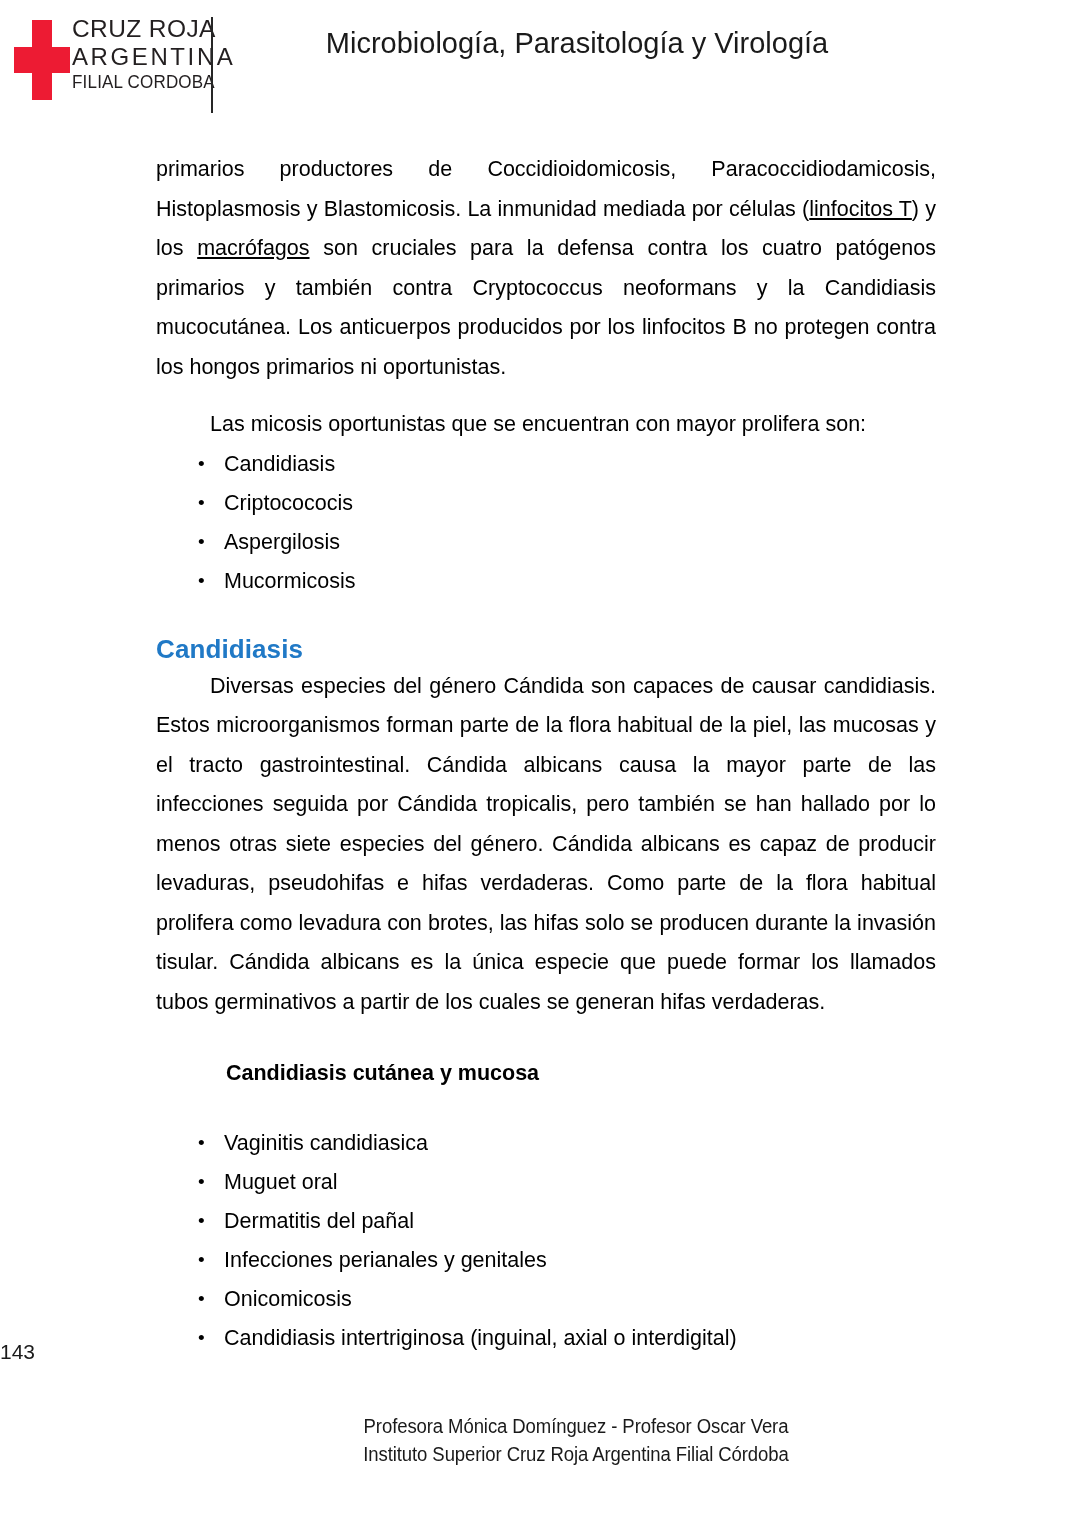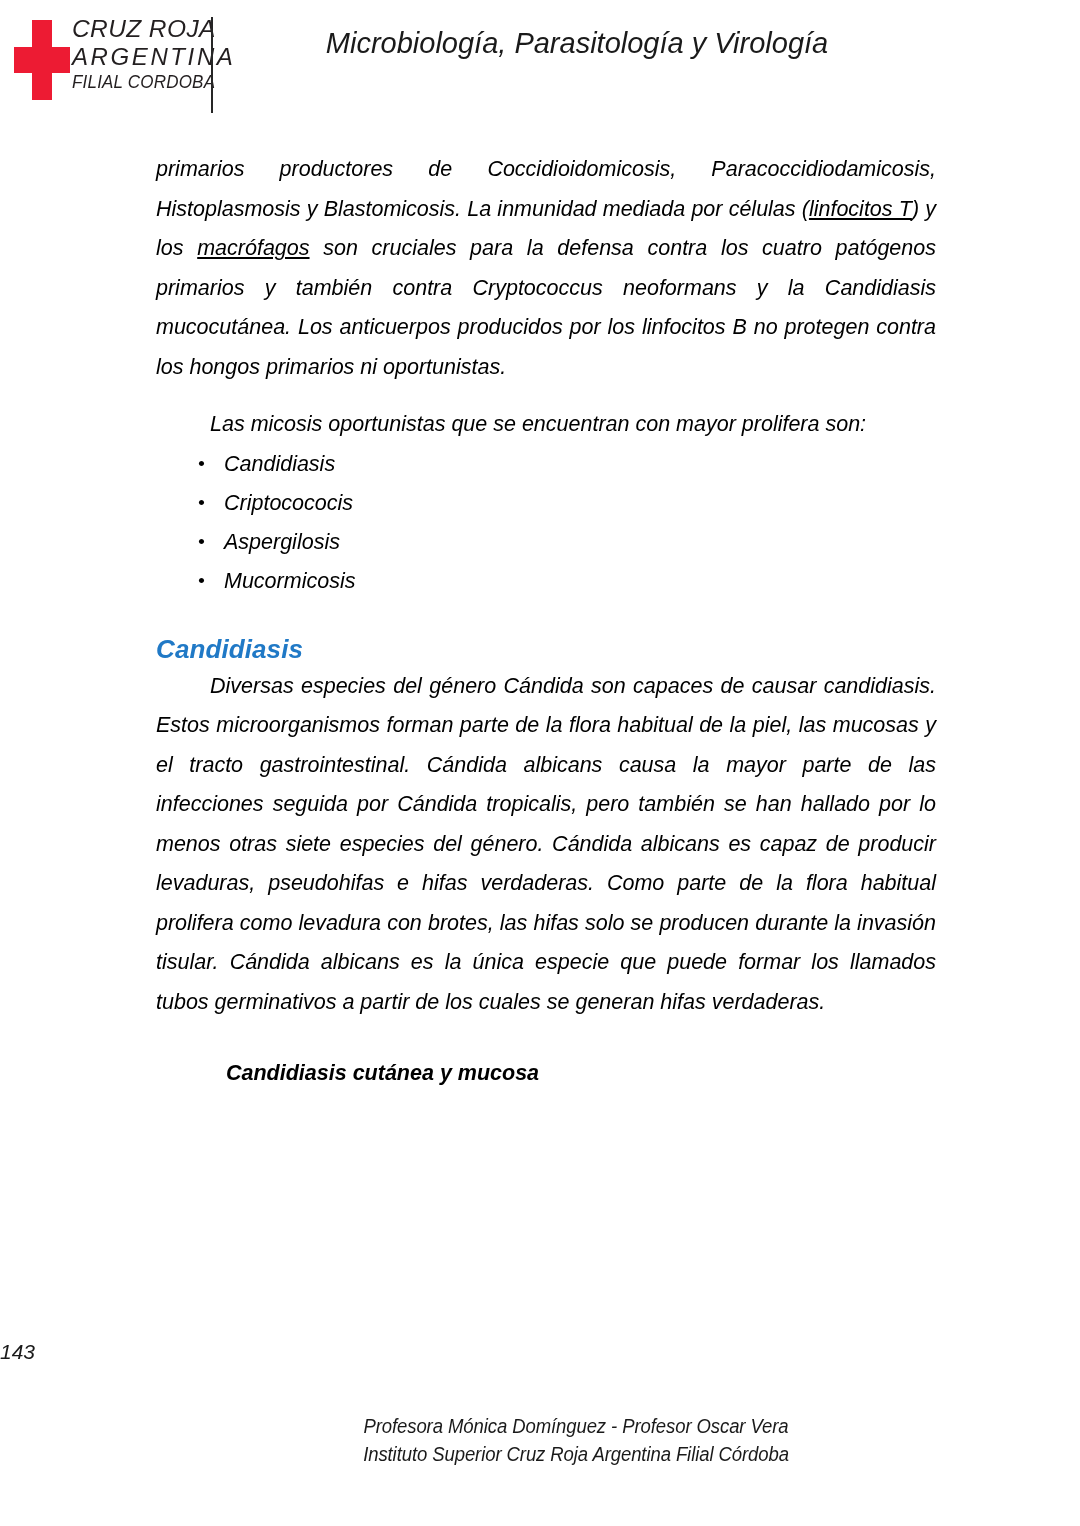--- a/index.html
+++ b/index.html
@@ -12,21 +12,20 @@
     font-family: "Liberation Sans", sans-serif;
     color: #000000;
     -webkit-font-smoothing: antialiased;
   }
   .page {
     position: relative;
     width: 1044px;
     height: 1526px;
     background: #ffffff;
     overflow: hidden;
-    font-style: italic;
   }
 
   
   .page-header {
     position: absolute;
     top: 0;
     left: 0;
     width: 1080px;
     height: 128px;
   }
@@ -250,20 +249,28 @@
     <h2 class="section-heading">Candidiasis</h2>
 
     <p class="body-par indent">Diversas especies del género Cándida son capaces de causar candidiasis. Estos microorganismos forman parte de la flora habitual de la piel, las mucosas y el tracto gastrointestinal. Cándida albicans causa la mayor parte de las infecciones seguida por Cándida tropicalis, pero también se han hallado por lo menos otras siete especies del género. Cándida albicans es capaz de producir levaduras, pseudohifas e hifas verdaderas. Como parte de la flora habitual prolifera como levadura con brotes, las hifas solo se producen durante la invasión tisular. Cándida albicans es la única especie que puede formar los llamados tubos germinativos a partir de los cuales se generan hifas verdaderas.</p>
 
     <div class="spacer-sm"></div>
 
     <h3 class="sub-heading">Candidiasis cutánea y mucosa</h3>
 
     <div class="spacer-sm"></div>
 
+    <ul class="bullets">
+      <li>Vaginitis candidiasica</li>
+      <li>Muguet oral</li>
+      <li>Dermatitis del pañal</li>
+      <li>Infecciones perianales y genitales</li>
+      <li>Onicomicosis</li>
+      <li>Candidiasis intertriginosa (inguinal, axial o interdigital)</li>
+    </ul>
 
   </div>
 
   <div class="page-number">143</div>
 
   <div class="page-footer">
     <div class="foot-line">Profesora Mónica Domínguez - Profesor Oscar Vera</div>
     <div class="foot-line">Instituto Superior Cruz Roja Argentina Filial Córdoba</div>
   </div>
 

